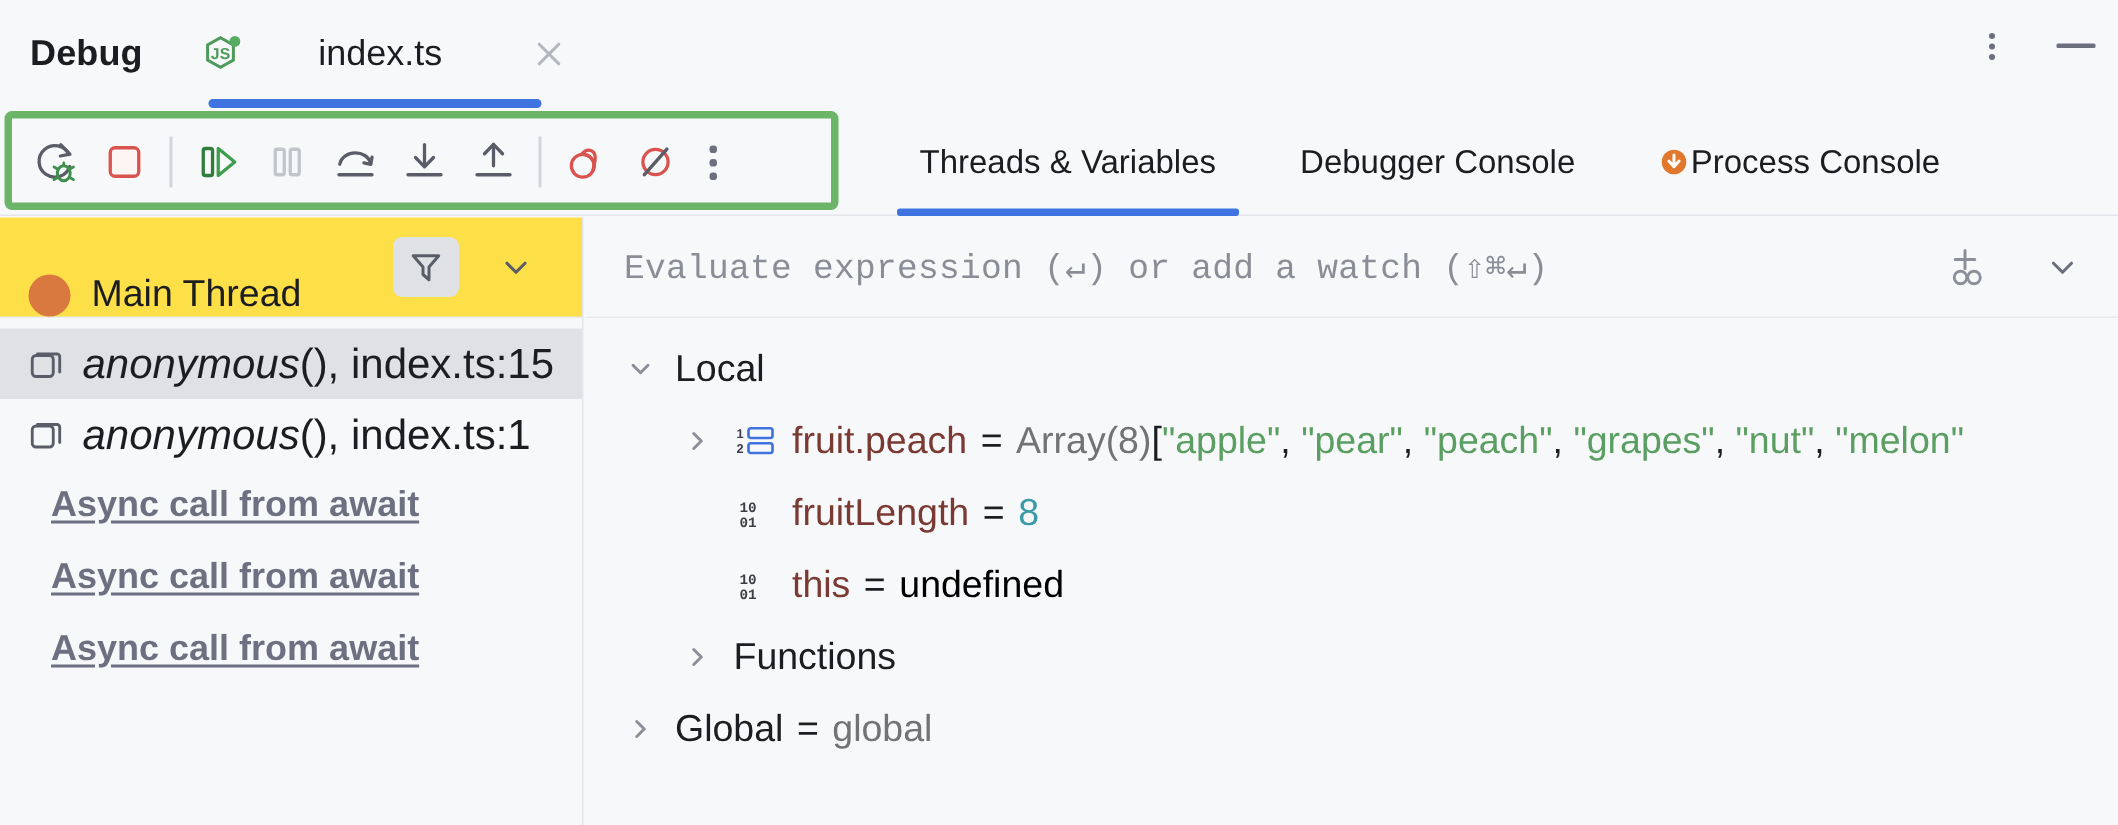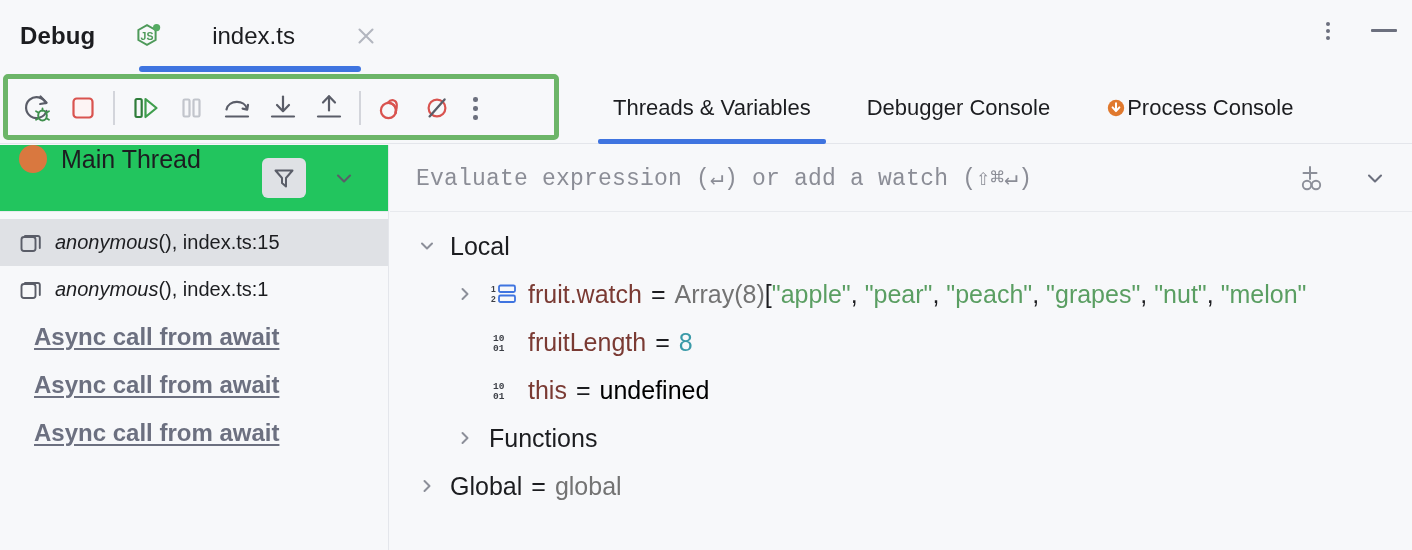--- a/index.html
+++ b/index.html
@@ -149,23 +149,23 @@
   
   .left-panel {
     position: absolute; left: 0; top: 145px;
     width: 389px; height: 405px;
     background: #f7f8fa;
     border-right: 1px solid #e4e6eb;
   }
   .thread-header {
     position: relative;
     height: 67px;
-    background: #22c55e;
+    background: #fde047;
     border-bottom: 1px solid #e8eaee;
-    display: flex; align-items: flex-start;
+    display: flex; align-items: flex-end;
   }
   .thread-dot {
     margin-left: 19px;
     width: 28px; height: 28px; border-radius: 50%;
     background: #d9783f;
     flex: 0 0 auto;
   }
   .thread-name {
     margin-left: 14px;
     font-size: 25px;
@@ -181,21 +181,21 @@
   .chev-btn {
     position: absolute; right: 24px; top: 13px;
     width: 40px; height: 40px;
     display: flex; align-items: center; justify-content: center;
   }
   .frames { padding-top: 7px; }
   .frame-row {
     height: 47px;
     display: flex; align-items: center;
     padding-left: 18px;
-    font-size: 20px;
+    font-size: 28px;
     color: #1c1d20;
   }
   .frame-row.selected { background: #dfe1e5; }
   .frame-icon { width: 26px; height: 26px; flex: 0 0 auto; margin-right: 11px; }
   .frame-text { white-space: nowrap; }
   .frame-text em { font-style: italic; }
   .async-row {
     height: 48px;
     display: flex; align-items: center;
     padding-left: 34px;
@@ -487,21 +487,21 @@
         </span>
         <span style="width:11px"></span>
         <span class="v-typeicon">
           <svg width="26" height="22" viewBox="0 0 26 22">
             <text x="0" y="9" font-family="Liberation Sans, sans-serif" font-size="8.5" font-weight="bold" fill="#3c3f46">1</text>
             <text x="0" y="19" font-family="Liberation Sans, sans-serif" font-size="8.5" font-weight="bold" fill="#3c3f46">2</text>
             <rect x="8" y="2.5" width="16" height="6.5" rx="1.5" fill="none" stroke="#3f74e0" stroke-width="1.8"></rect>
             <rect x="8" y="12.5" width="16" height="6.5" rx="1.5" fill="none" stroke="#3f74e0" stroke-width="1.8"></rect>
           </svg>
         </span>
-        <span class="v-name watch">fruit.watch</span>
+        <span class="v-name watch">fruit.peach</span>
         <span class="v-eq">=</span>
         <span class="v-val-gray">Array(8) </span>
         <span class="v-punct">[</span>
         <span><span class="v-str">"apple"</span><span class="v-punct">, </span><span class="v-str">"pear"</span><span class="v-punct">, </span><span class="v-str">"peach"</span><span class="v-punct">, </span><span class="v-str">"grapes"</span><span class="v-punct">, </span><span class="v-str">"nut"</span><span class="v-punct">, </span><span class="v-str">"melon"</span></span>
       </div>
 
       <div class="v-row indent2">
         <span class="v-arrow spacer"></span>
         <span style="width:11px"></span>
         <span class="v-typeicon">

